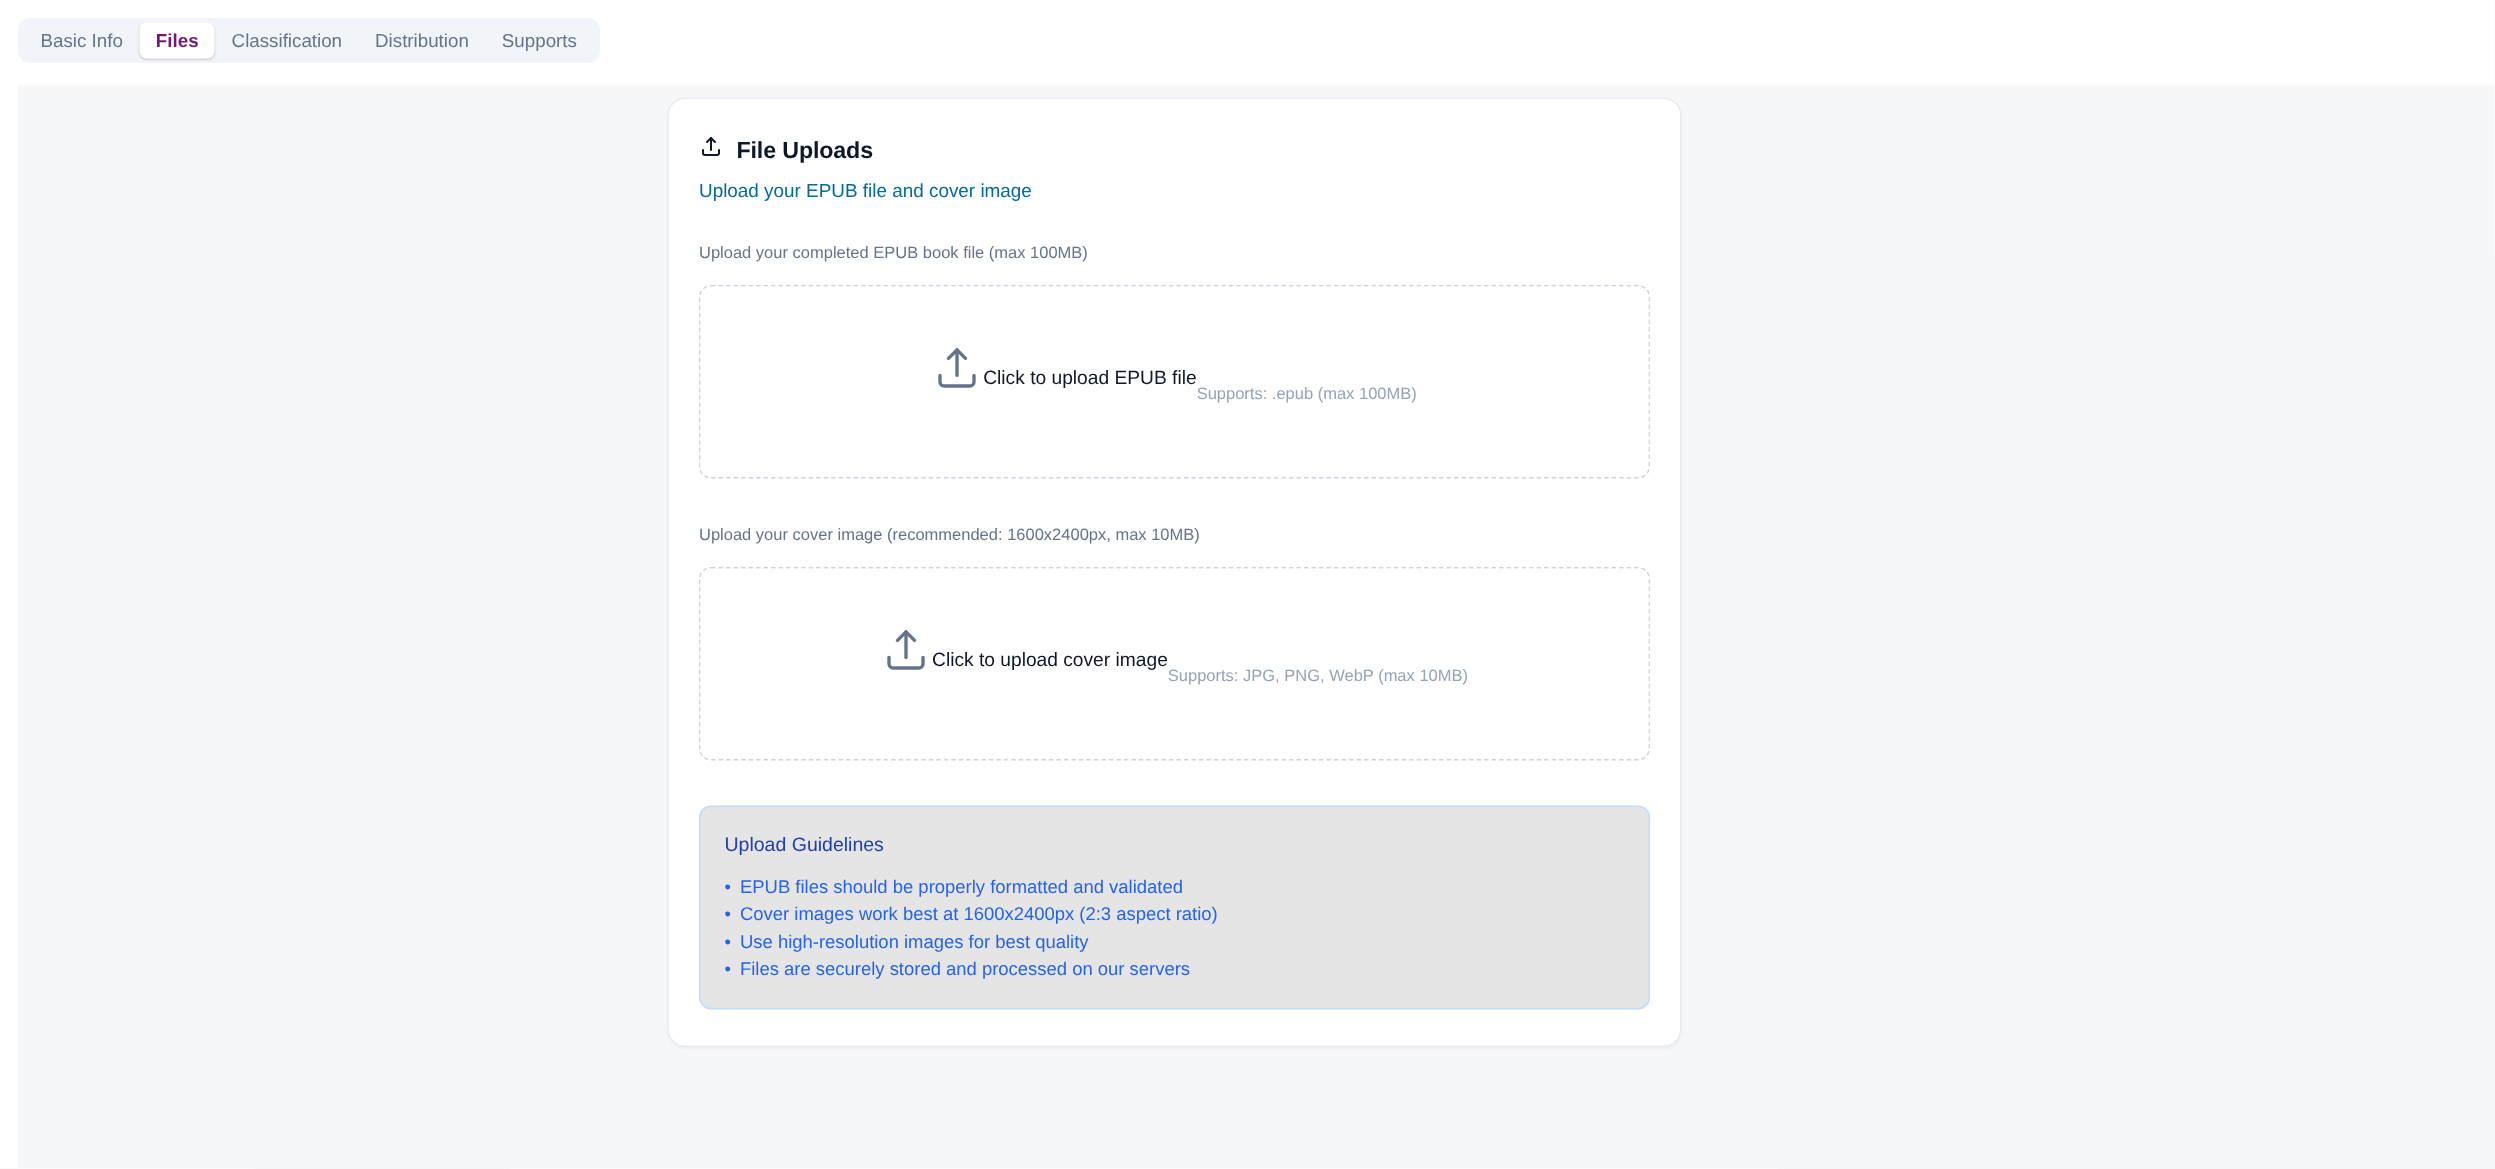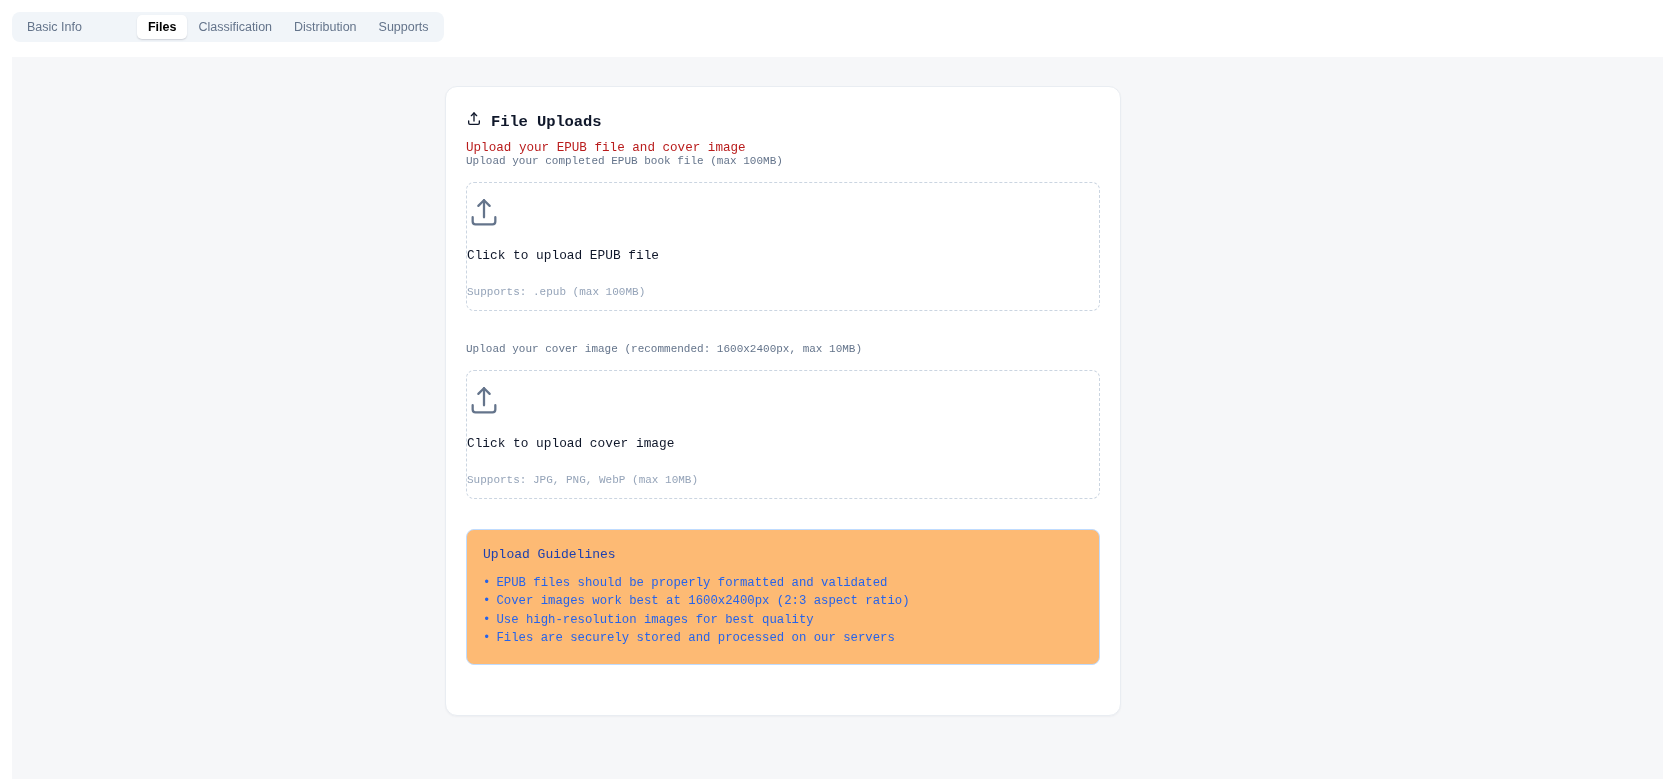--- a/index.html
+++ b/index.html
@@ -44,66 +44,65 @@
     padding: 6px 11px;
     border-radius: 5px;
     cursor: pointer;
     white-space: nowrap;
     font-weight: 400;
     user-select: none;
   }
 
   .tab.active {
     background: #ffffff;
-    color: #000000;
+    color: #701a75;
     font-weight: 700;
     box-shadow: 0 1px 2px rgba(15,23,42,.10), 0 1px 1px rgba(15,23,42,.06);
-    margin-left: 44px;
   }
 
   
   .content {
     position: relative;
     height: 722px;
     background: #f6f7f9;
     margin-left: 12px;
     overflow: hidden;
   }
 
   .card {
     position: absolute;
     left: 433px;
-    top: 29px;
+    top: 8px;
     width: 676px;
     min-height: 630px;
     background: #ffffff;
     border: 1px solid #e9edf2;
     border-radius: 12px;
     box-shadow: 0 1px 2px rgba(15,23,42,.04);
     padding: 24px 20px 24px 20px;
-    font-family: Liberation Mono, monospace;
   }
 
   .card-title-row {
     display: flex;
     align-items: center;
     gap: 9px;
     margin-bottom: 9px;
   }
 
   .card-title {
     font-size: 15.5px;
     font-weight: 700;
     color: #0f172a;
     letter-spacing: -0.1px;
   }
 
   .card-subtitle {
     font-size: 12.6px;
-    color: #b91c1c;
+    color: #0369a1;
+    margin-bottom: 29px;
   }
 
   .upload-icon-sm { display: block; }
 
   
   .field { margin-bottom: 0; }
 
   .field + .field { margin-top: 32px; }
 
   .field-label {
@@ -118,22 +117,22 @@
     color: #64748b;
     margin-bottom: 15px;
   }
 
   
   .dropzone {
     border: 1px dashed #cbd5e1;
     border-radius: 8px;
     height: 129px;
     display: flex;
-    flex-direction: column;
-    align-items: flex-start;
+    flex-direction: row;
+    align-items: center;
     justify-content: center;
     cursor: pointer;
     background: #ffffff;
   }
 
   .dropzone-icon {
     margin-bottom: 13px;
     display: block;
   }
 
@@ -146,21 +145,21 @@
 
   .dropzone-sub {
     font-size: 11px;
     color: #94a3b8;
     margin-top: 17px;
   }
 
   
   .guidelines {
     margin-top: 30px;
-    background: #fdba74;
+    background: #e5e5e5;
     border: 1px solid #bfdbfe;
     border-radius: 8px;
     padding: 17px 16px 17px 16px;
   }
 
   .guidelines-title {
     font-size: 13px;
     font-weight: 400;
     color: #1e40af;
     margin-bottom: 12px;

